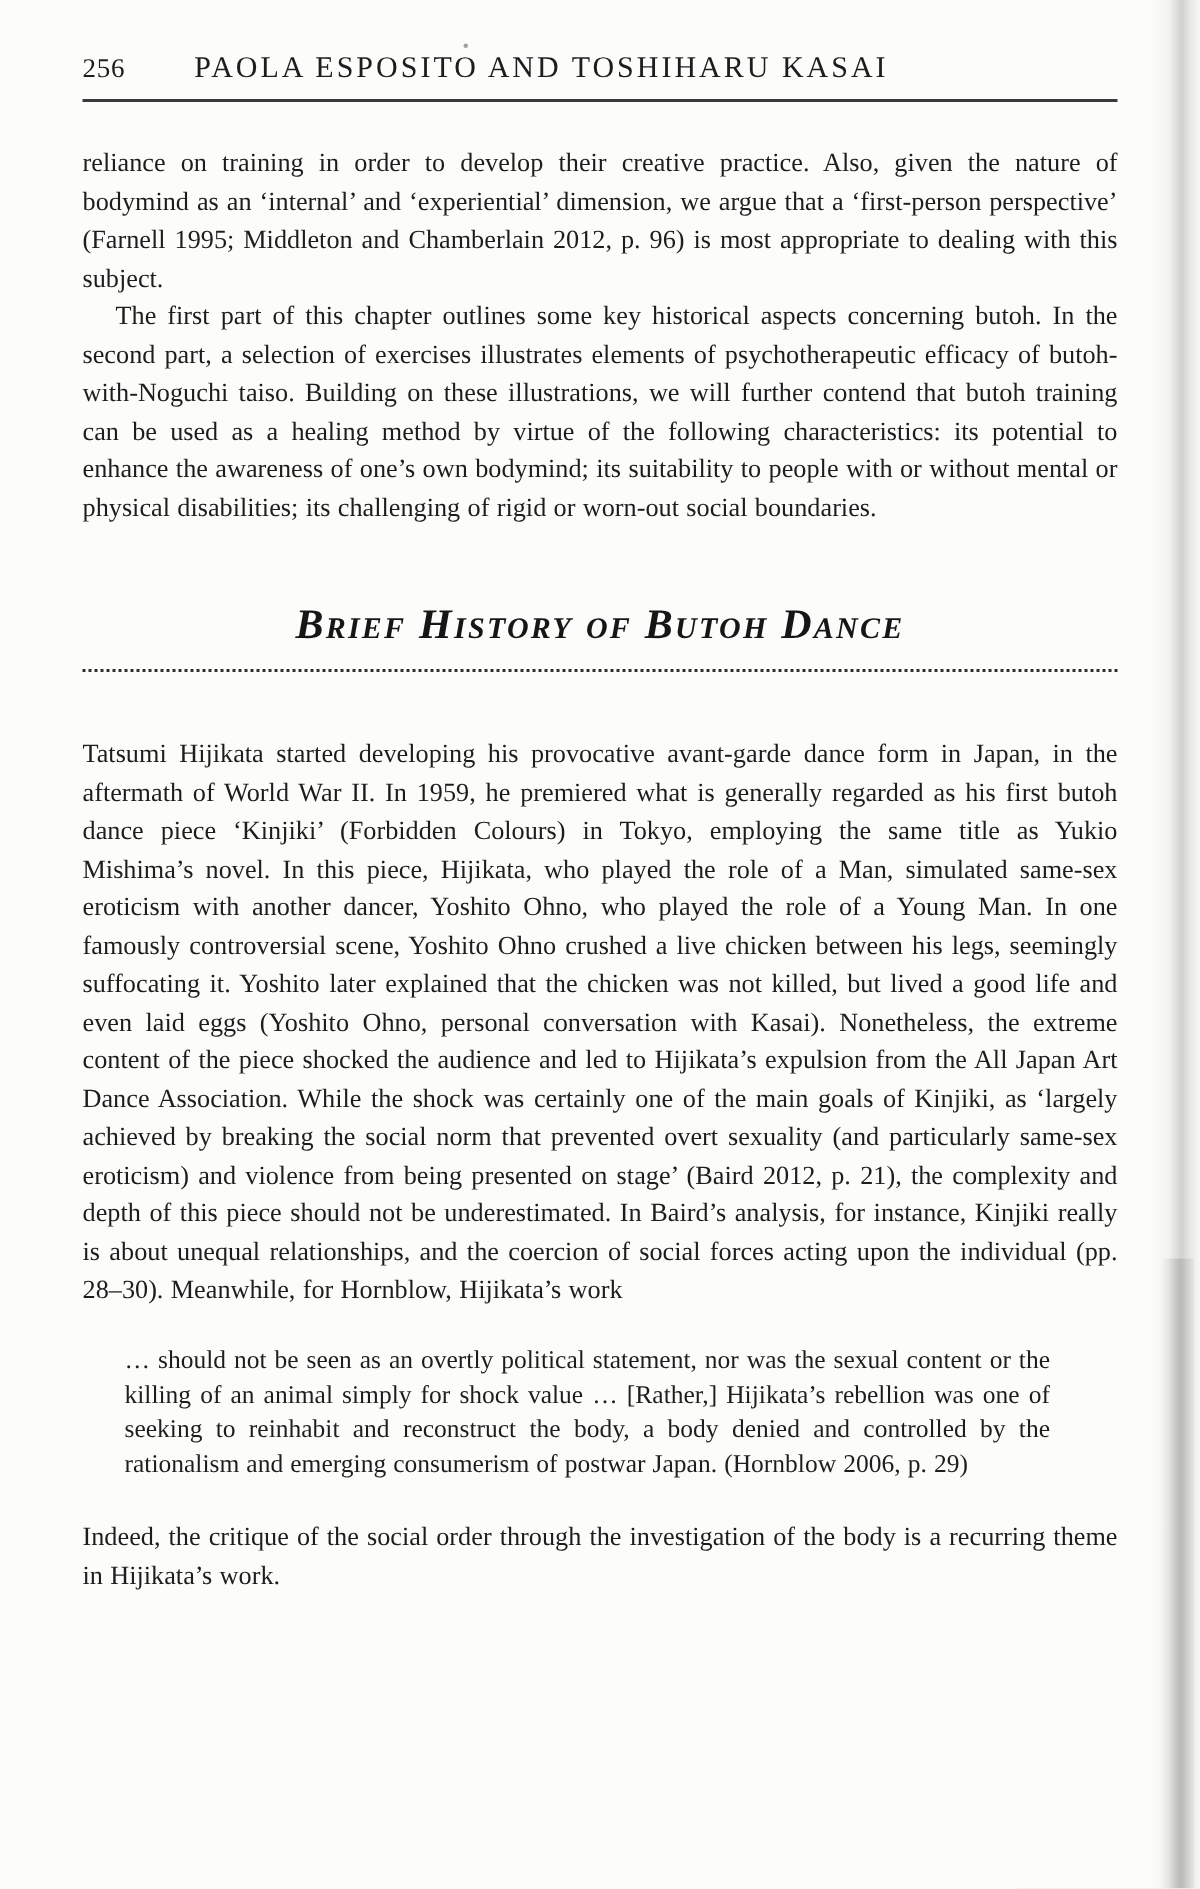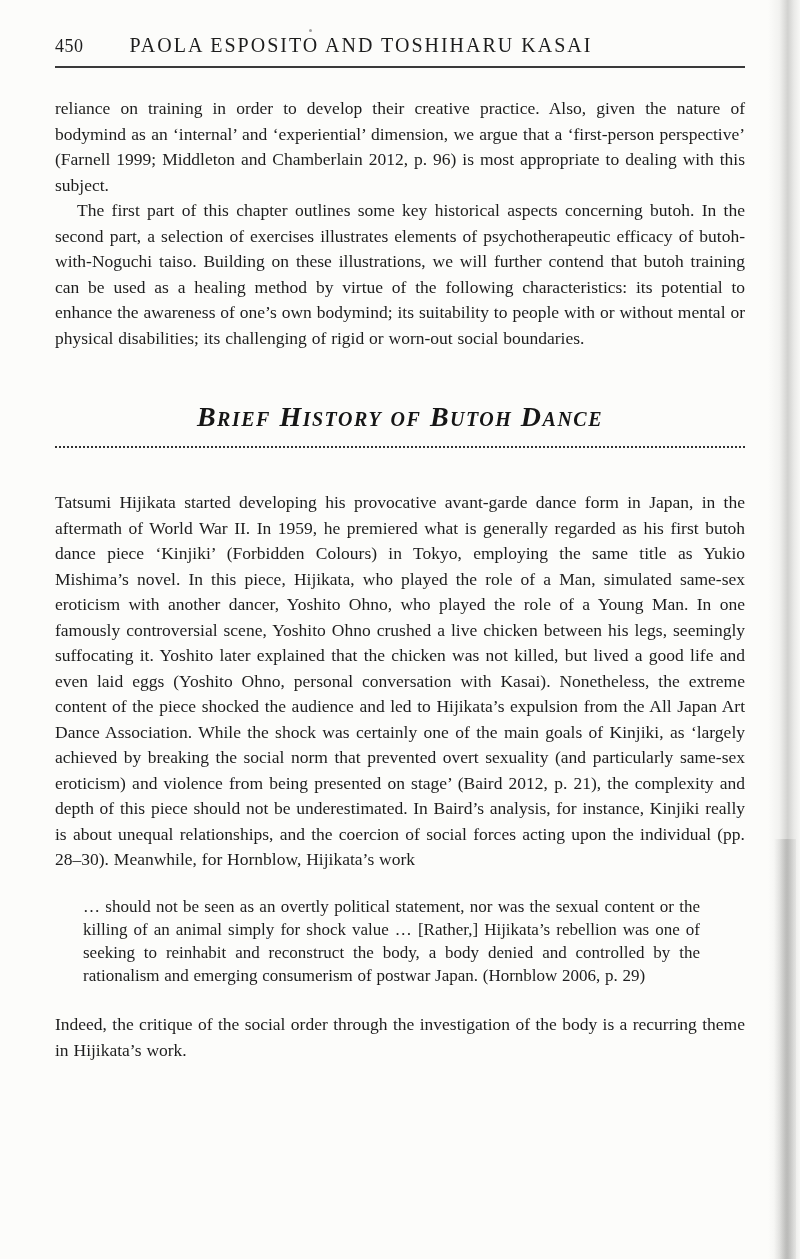--- a/index.html
+++ b/index.html
@@ -114,25 +114,25 @@
 </style>
 </head>
 <body>
 
 <div class="page">
   <div class="scan-speck"></div>
 
   <div class="content">
 
     <div class="running-head">
-      <span class="page-num">450</span>
+      <span class="page-num">256</span>
       <span class="running-title">PAOLA ESPOSITO AND TOSHIHARU KASAI</span>
     </div>
 
-    <p class="para first-after-head">reliance on training in order to develop their creative practice. Also, given the nature of bodymind as an ‘internal’ and ‘experiential’ dimension, we argue that a ‘first-person perspective’ (Farnell 1999; Middleton and Chamberlain 2012, p. 96) is most appropriate to dealing with this subject.</p>
+    <p class="para first-after-head">reliance on training in order to develop their creative practice. Also, given the nature of bodymind as an ‘internal’ and ‘experiential’ dimension, we argue that a ‘first-person perspective’ (Farnell 1995; Middleton and Chamberlain 2012, p. 96) is most appropriate to dealing with this subject.</p>
     <p class="para indent">The first part of this chapter outlines some key historical aspects concerning butoh. In the second part, a selection of exercises illustrates elements of psychotherapeutic efficacy of butoh-with-Noguchi taiso. Building on these illustrations, we will further contend that butoh training can be used as a healing method by virtue of the following characteristics: its potential to enhance the awareness of one’s own bodymind; its suitability to people with or without mental or physical disabilities; its challenging of rigid or worn-out social boundaries.</p>
 
     <div class="section-head-wrap">
       <h1 class="section-heading">Brief History of Butoh Dance</h1>
       <hr class="dotted-rule">
     </div>
 
     <p class="para section-first-para">Tatsumi Hijikata started developing his provocative avant-garde dance form in Japan, in the aftermath of World War II. In 1959, he premiered what is generally regarded as his first butoh dance piece ‘Kinjiki’ (Forbidden Colours) in Tokyo, employing the same title as Yukio Mishima’s novel. In this piece, Hijikata, who played the role of a Man, simulated same-sex eroticism with another dancer, Yoshito Ohno, who played the role of a Young Man. In one famously controversial scene, Yoshito Ohno crushed a live chicken between his legs, seemingly suffocating it. Yoshito later explained that the chicken was not killed, but lived a good life and even laid eggs (Yoshito Ohno, personal conversation with Kasai). Nonetheless, the extreme content of the piece shocked the audience and led to Hijikata’s expulsion from the All Japan Art Dance Association. While the shock was certainly one of the main goals of Kinjiki, as ‘largely achieved by breaking the social norm that prevented overt sexuality (and particularly same-sex eroticism) and violence from being presented on stage’ (Baird 2012, p. 21), the complexity and depth of this piece should not be underestimated. In Baird’s analysis, for instance, Kinjiki really is about unequal relationships, and the coercion of social forces acting upon the individual (pp. 28–30). Meanwhile, for Hornblow, Hijikata’s work</p>
 
     <div class="block-quote">… should not be seen as an overtly political statement, nor was the sexual content or the killing of an animal simply for shock value … [Rather,] Hijikata’s rebellion was one of seeking to reinhabit and reconstruct the body, a body denied and controlled by the rationalism and emerging consumerism of postwar Japan. (Hornblow 2006, p. 29)</div>

